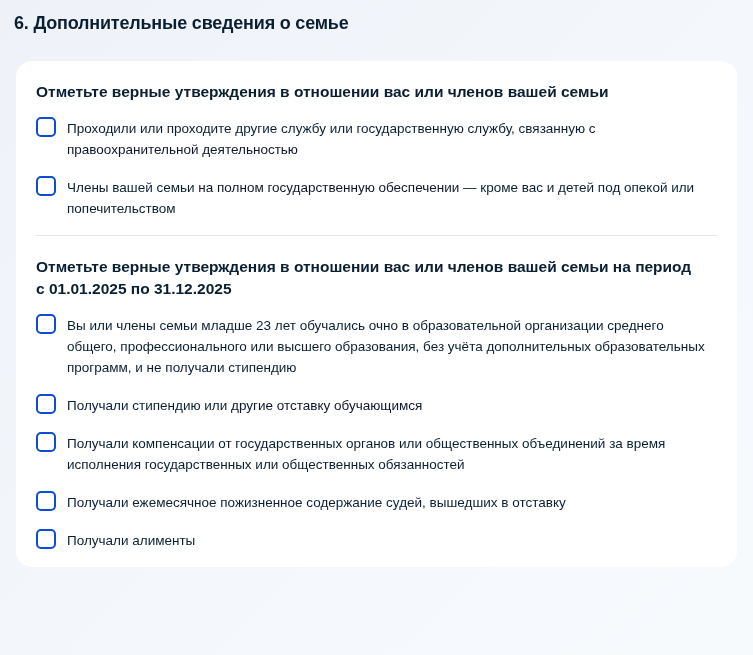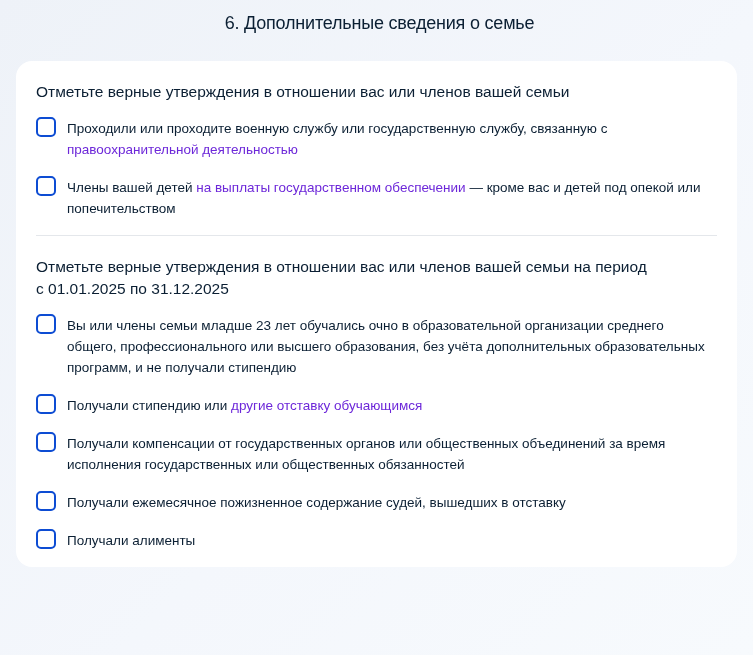--- a/index.html
+++ b/index.html
@@ -8,36 +8,35 @@
     width: 753px;
     height: 655px;
     overflow: hidden;
     background: linear-gradient(135deg, #eef2f8 0%, #f4f7fc 55%, #f7fafd 100%);
     font-family: "Liberation Sans", sans-serif;
     color: #0b1f33;
     -webkit-font-smoothing: antialiased;
   }
   .page-title {
     font-size: 18px;
-    font-weight: normal;
+    font-weight: bold;
     letter-spacing: -0.2px;
     margin: 13px 8px 0 14px;
     line-height: 21px;
-    text-align: center;
   }
   .card {
     background: #ffffff;
     border-radius: 16px;
     margin: 27px 16px 0 16px;
     padding: 20px 20px 16px 20px;
     box-sizing: border-box;
   }
   .section-heading {
     font-size: 15.5px;
-    font-weight: normal;
+    font-weight: bold;
     line-height: 22px;
     margin: 0 0 14px 0;
     white-space: pre-line;
     color: #0b1f33;
   }
   .checkbox-row {
     display: flex;
     align-items: flex-start;
     gap: 11px;
     margin-bottom: 16px;
@@ -56,44 +55,44 @@
     flex: 0 0 auto;
     cursor: pointer;
   }
   .checkbox-label {
     font-size: 13.5px;
     line-height: 21px;
     padding-top: 1px;
     max-width: 648px;
   }
   .inline-link {
-    color: #6d28d9;
+    color: #0f172a;
     cursor: pointer;
   }
   .divider {
     height: 1px;
     background: #e4e7eb;
     margin: 16px 0 20px 0;
   }
 </style>
 </head>
 <body>
 
 <div class="page">
   <h1 class="page-title">6. Дополнительные сведения о семье</h1>
   <div class="card">
     <div id="sections">
         <div class="section-heading">Отметьте верные утверждения в отношении вас или членов вашей семьи</div>
         <div class="checkbox-row">
           <span class="checkbox" role="checkbox" aria-checked="false"></span>
-          <span class="checkbox-label"><span>Проходили или проходите военную службу или государственную службу, связанную с </span><span class="inline-link">правоохранительной деятельностью</span></span>
+          <span class="checkbox-label"><span>Проходили или проходите другие службу или государственную службу, связанную с </span><span class="inline-link">правоохранительной деятельностью</span></span>
         </div>
         <div class="checkbox-row">
           <span class="checkbox" role="checkbox" aria-checked="false"></span>
-          <span class="checkbox-label"><span>Члены вашей детей </span><span class="inline-link">на выплаты государственном обеспечении</span><span> — кроме вас и детей под опекой или попечительством</span></span>
+          <span class="checkbox-label"><span>Члены вашей семьи </span><span class="inline-link">на полном государственную обеспечении</span><span> — кроме вас и детей под опекой или попечительством</span></span>
         </div>
         <div class="divider"></div>
         <div class="section-heading">Отметьте верные утверждения в отношении вас или членов вашей семьи на период
 с 01.01.2025 по 31.12.2025</div>
         <div class="checkbox-row">
           <span class="checkbox" role="checkbox" aria-checked="false"></span>
           <span class="checkbox-label"><span>Вы или члены семьи младше 23 лет обучались очно в образовательной организации среднего общего, профессионального или высшего образования, без учёта дополнительных образовательных программ, и не получали стипендию</span></span>
         </div>
         <div class="checkbox-row">
           <span class="checkbox" role="checkbox" aria-checked="false"></span>

